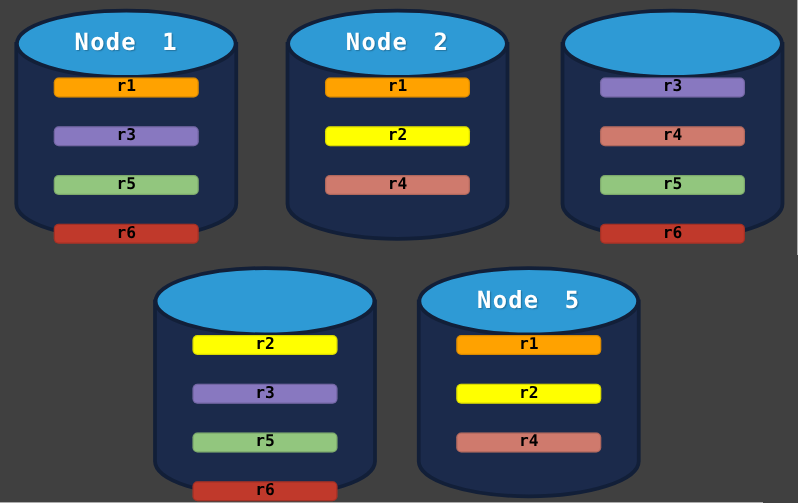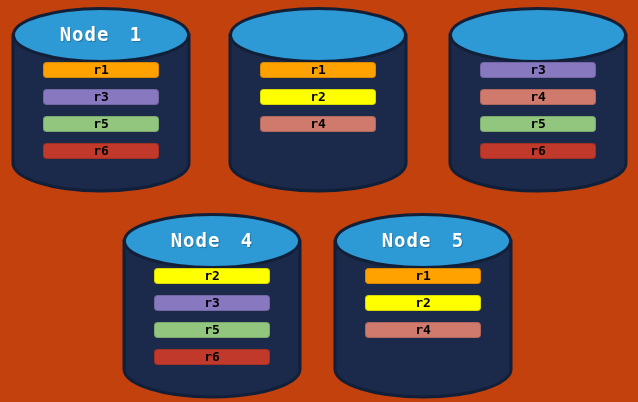--- a/index.html
+++ b/index.html
@@ -5,21 +5,21 @@
   html, body {
     margin: 0;
     padding: 0;
     background: #ffffff;
     font-family: "DejaVu Sans Mono", "Liberation Mono", monospace;
   }
   #canvas {
     position: relative;
     width: 638px;
     height: 402px;
-    background: #c2410c;
+    background: #404040;
     overflow: hidden;
   }
   .node {
     position: absolute;
     width: 182px;
     height: 190px;
   }
   .node svg {
     position: absolute;
     left: 0;
@@ -41,21 +41,21 @@
   }
   .bars {
     position: absolute;
     left: 33px;
     top: 57px;
     width: 116px;
   }
   .bar {
     height: 16px;
     line-height: 16px;
-    margin-bottom: 11px;
+    margin-bottom: 23px;
     border-radius: 4px;
     text-align: center;
     color: #000000;
     font-size: 13px;
     font-weight: bold;
     box-shadow: 0 0 0 1px rgba(0,0,0,0.15) inset;
   }
 </style>
 </head>
 <body>
@@ -73,20 +73,21 @@
         <div class="bar" style="background: rgb(146, 198, 126);">r5</div>
         <div class="bar" style="background: rgb(192, 57, 43);">r6</div>
       </div>
   </div>
 
   <div class="node" style="left: 227px; top: 5px;">
     <svg width="182" height="190" viewBox="0 0 182 190">
       <path class="cyl-body" d="M3,30 L3,158 A88,28 0 0 0 179,158 L179,30 Z" stroke-width="3" fill="#1B2A4B" stroke="#121F38"></path>
       <ellipse class="cyl-top" cx="91" cy="30" rx="87.5" ry="26.5" stroke-width="3" fill="#2E9AD5" stroke="#121F38"></ellipse>
     </svg>
+    <div class="node-label">Node 2</div>
     <div class="bars">
         <div class="bar" style="background: rgb(255, 162, 0);">r1</div>
         <div class="bar" style="background: rgb(255, 255, 0);">r2</div>
         <div class="bar" style="background: rgb(207, 122, 109);">r4</div>
       </div>
   </div>
 
   <div class="node" style="left: 447px; top: 5px;">
     <svg width="182" height="190" viewBox="0 0 182 190">
       <path class="cyl-body" d="M3,30 L3,158 A88,28 0 0 0 179,158 L179,30 Z" stroke-width="3" fill="#1B2A4B" stroke="#121F38"></path>
@@ -98,21 +99,20 @@
         <div class="bar" style="background: rgb(146, 198, 126);">r5</div>
         <div class="bar" style="background: rgb(192, 57, 43);">r6</div>
       </div>
   </div>
 
   <div class="node" style="left: 121px; top: 211px;">
     <svg width="182" height="190" viewBox="0 0 182 190">
       <path class="cyl-body" d="M3,30 L3,158 A88,28 0 0 0 179,158 L179,30 Z" stroke-width="3" fill="#1B2A4B" stroke="#121F38"></path>
       <ellipse class="cyl-top" cx="91" cy="30" rx="87.5" ry="26.5" stroke-width="3" fill="#2E9AD5" stroke="#121F38"></ellipse>
     </svg>
-    <div class="node-label">Node 4</div>
     <div class="bars">
         <div class="bar" style="background: rgb(255, 255, 0);">r2</div>
         <div class="bar" style="background: rgb(136, 120, 192);">r3</div>
         <div class="bar" style="background: rgb(146, 198, 126);">r5</div>
         <div class="bar" style="background: rgb(192, 57, 43);">r6</div>
       </div>
   </div>
 
   <div class="node" style="left: 332px; top: 211px;">
     <svg width="182" height="190" viewBox="0 0 182 190">

